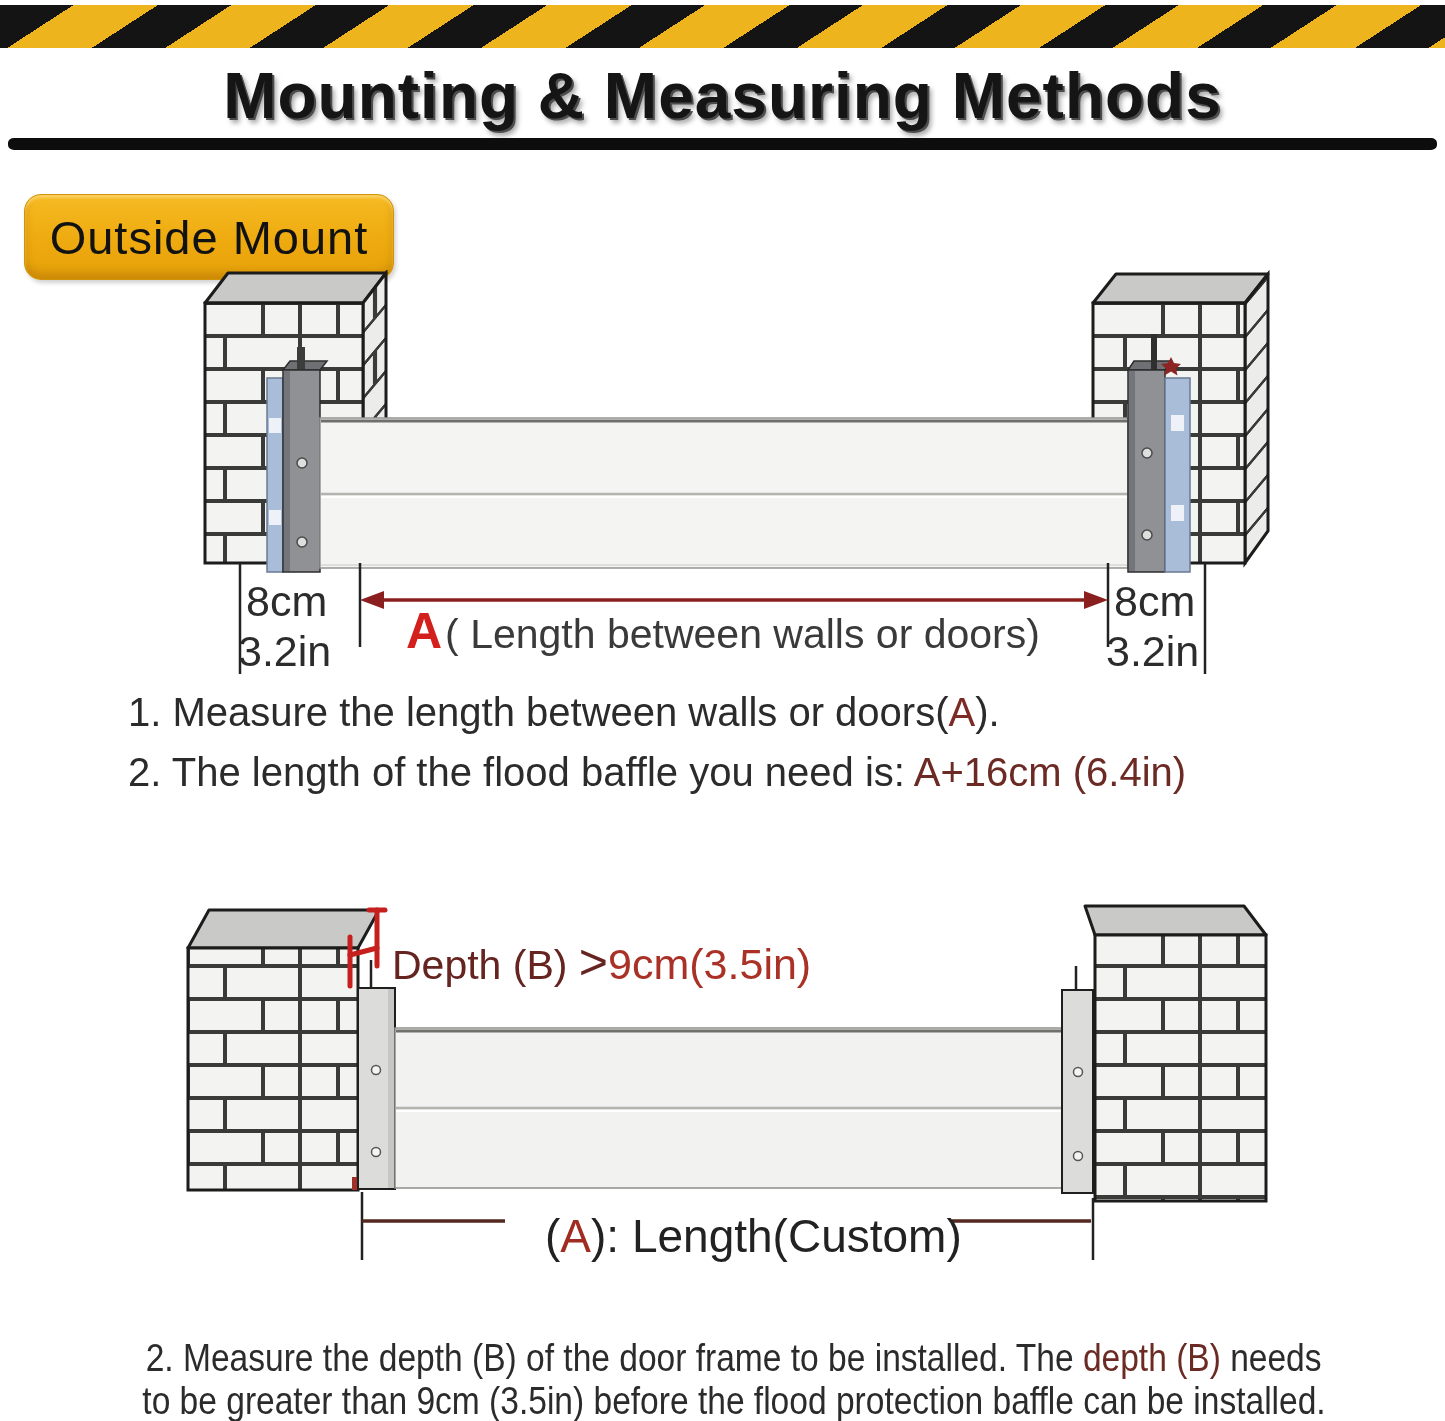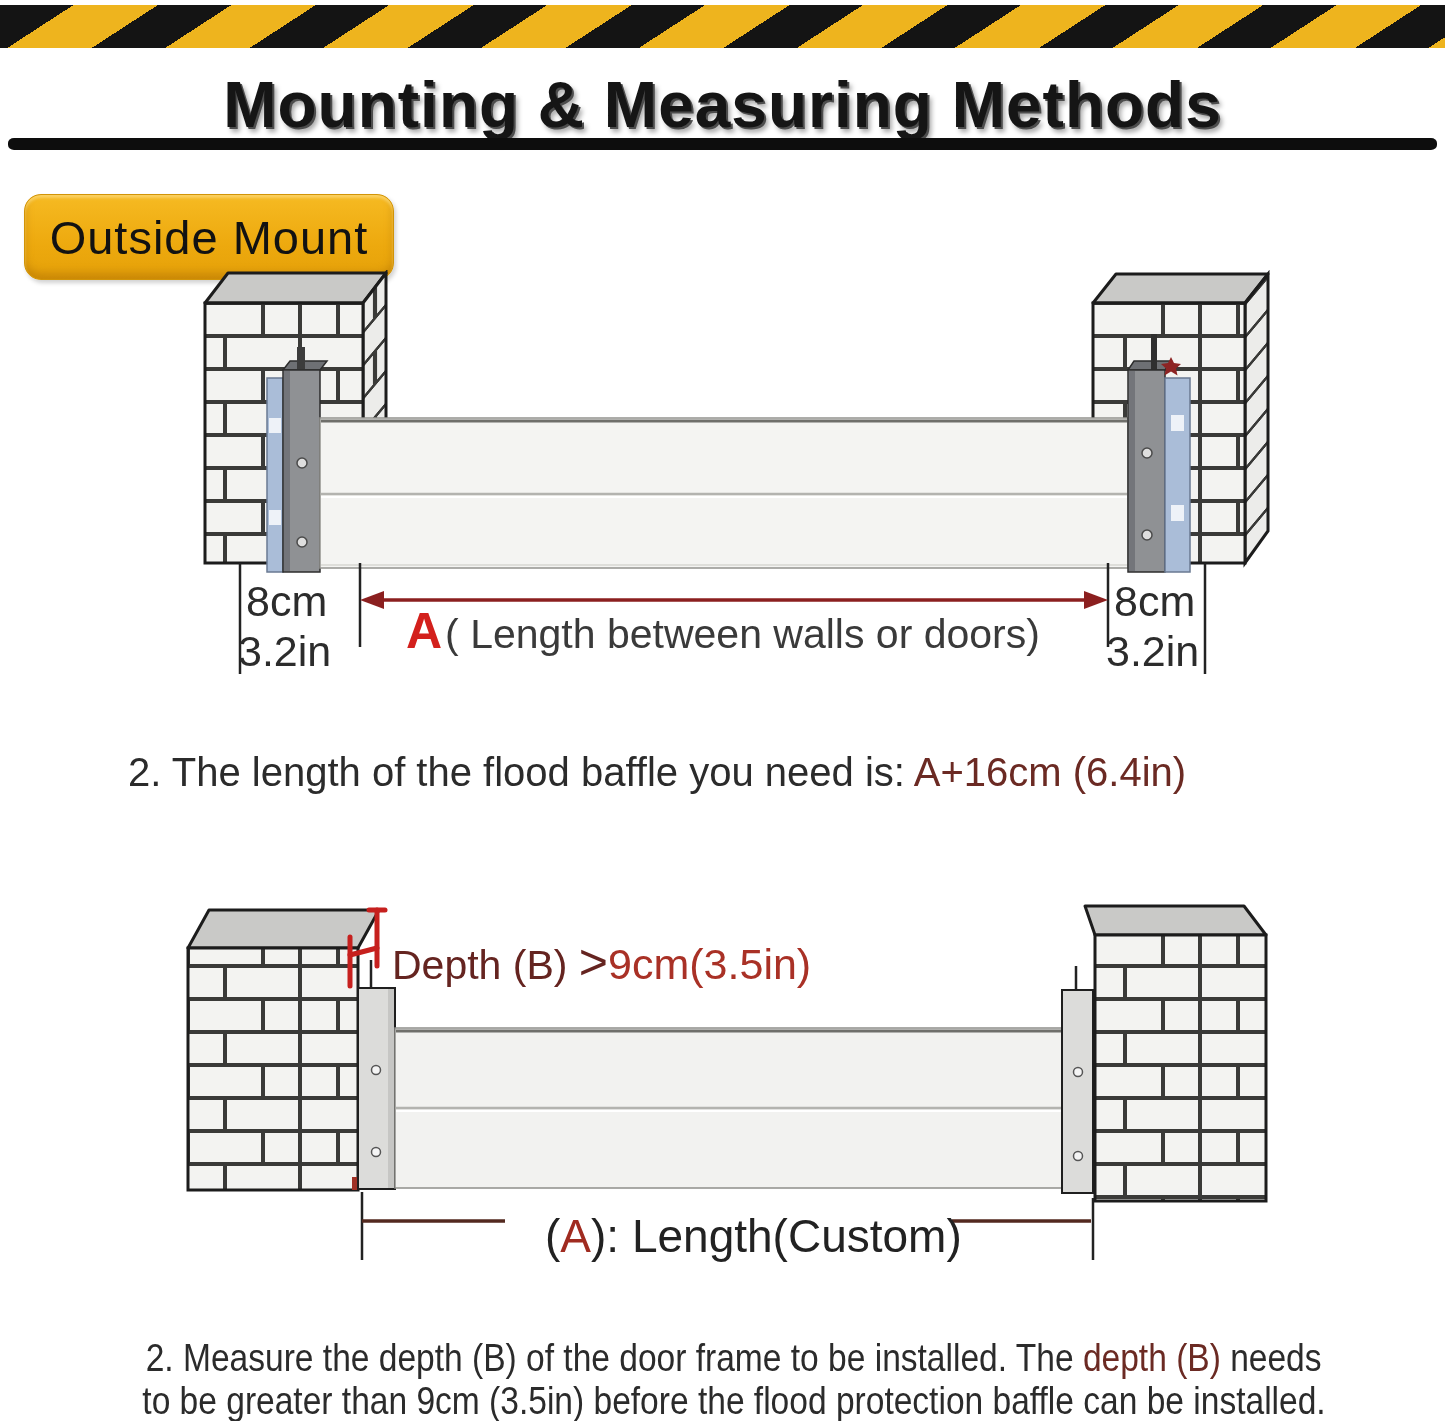--- a/index.html
+++ b/index.html
@@ -6,21 +6,21 @@
   .page{
     position:relative;width:1445px;height:1421px;overflow:hidden;
     background:#ffffff;font-family:"Liberation Sans",sans-serif;color:#272727;
   }
   
   .stripe-band{
     position:absolute;top:5px;left:0;width:100%;height:43px;
     background:repeating-linear-gradient(147deg,#141414 0 40px,#eeb41e 40px 86px);
   }
   .page-title{
-    position:absolute;top:60px;left:0;width:100%;height:90px;margin:0;
+    position:absolute;top:51px;left:0;width:100%;height:90px;margin:0;
     display:flex;align-items:center;justify-content:center;
     font-size:64px;font-weight:bold;letter-spacing:1px;color:#151515;
     text-shadow:2px 2px 0 #4d4d4d,4px 5px 5px rgba(0,0,0,.35);
   }
   .header-bar{
     position:absolute;top:138px;left:8px;width:1429px;height:12px;
     background:#0d0d0d;border-radius:6px/5px;
   }
   
   .badge{
@@ -139,20 +139,23 @@
       <polygon points="360,330 384,321 384,339" fill="#8b1f1f"></polygon>
       <polygon points="1108,330 1084,321 1084,339" fill="#8b1f1f"></polygon>
       <text x="246" y="346" font-size="43" fill="#2c2c2c">8cm</text>
       <text x="238" y="396" font-size="43" fill="#2c2c2c">3.2in</text>
       <text x="1114" y="346" font-size="43" fill="#2c2c2c">8cm</text>
       <text x="1106" y="396" font-size="43" fill="#2c2c2c">3.2in</text>
       <text x="406" y="378"><tspan font-size="50" font-weight="bold" fill="#d3201c">A</tspan><tspan font-size="41" fill="#3a3a3a" dx="3">( Length between walls or doors)</tspan></text>
     </g>
   </svg>
 
+  <div class="step" id="out-step1">
+    <span>1. Measure the length between walls or doors(</span><span class="dark-a">A</span><span>).</span>
+  </div>
   <div class="step" id="out-step2">
     <span>2. The length of the flood baffle you need is: </span><span class="maroon">A+16cm (6.4in)</span>
   </div>
 
 
   <svg id="diagram-inside" class="diagram" viewBox="0 0 1445 372">
 
     <g>
       <polygon points="188,48 358,48 379,10 209,10" fill="#c9c9c7" stroke="#1c1c1c" stroke-width="3" stroke-linejoin="round"></polygon>
       <rect x="188" y="48" width="170" height="242" fill="url(#brick)" stroke="#1c1c1c" stroke-width="3"></rect>

